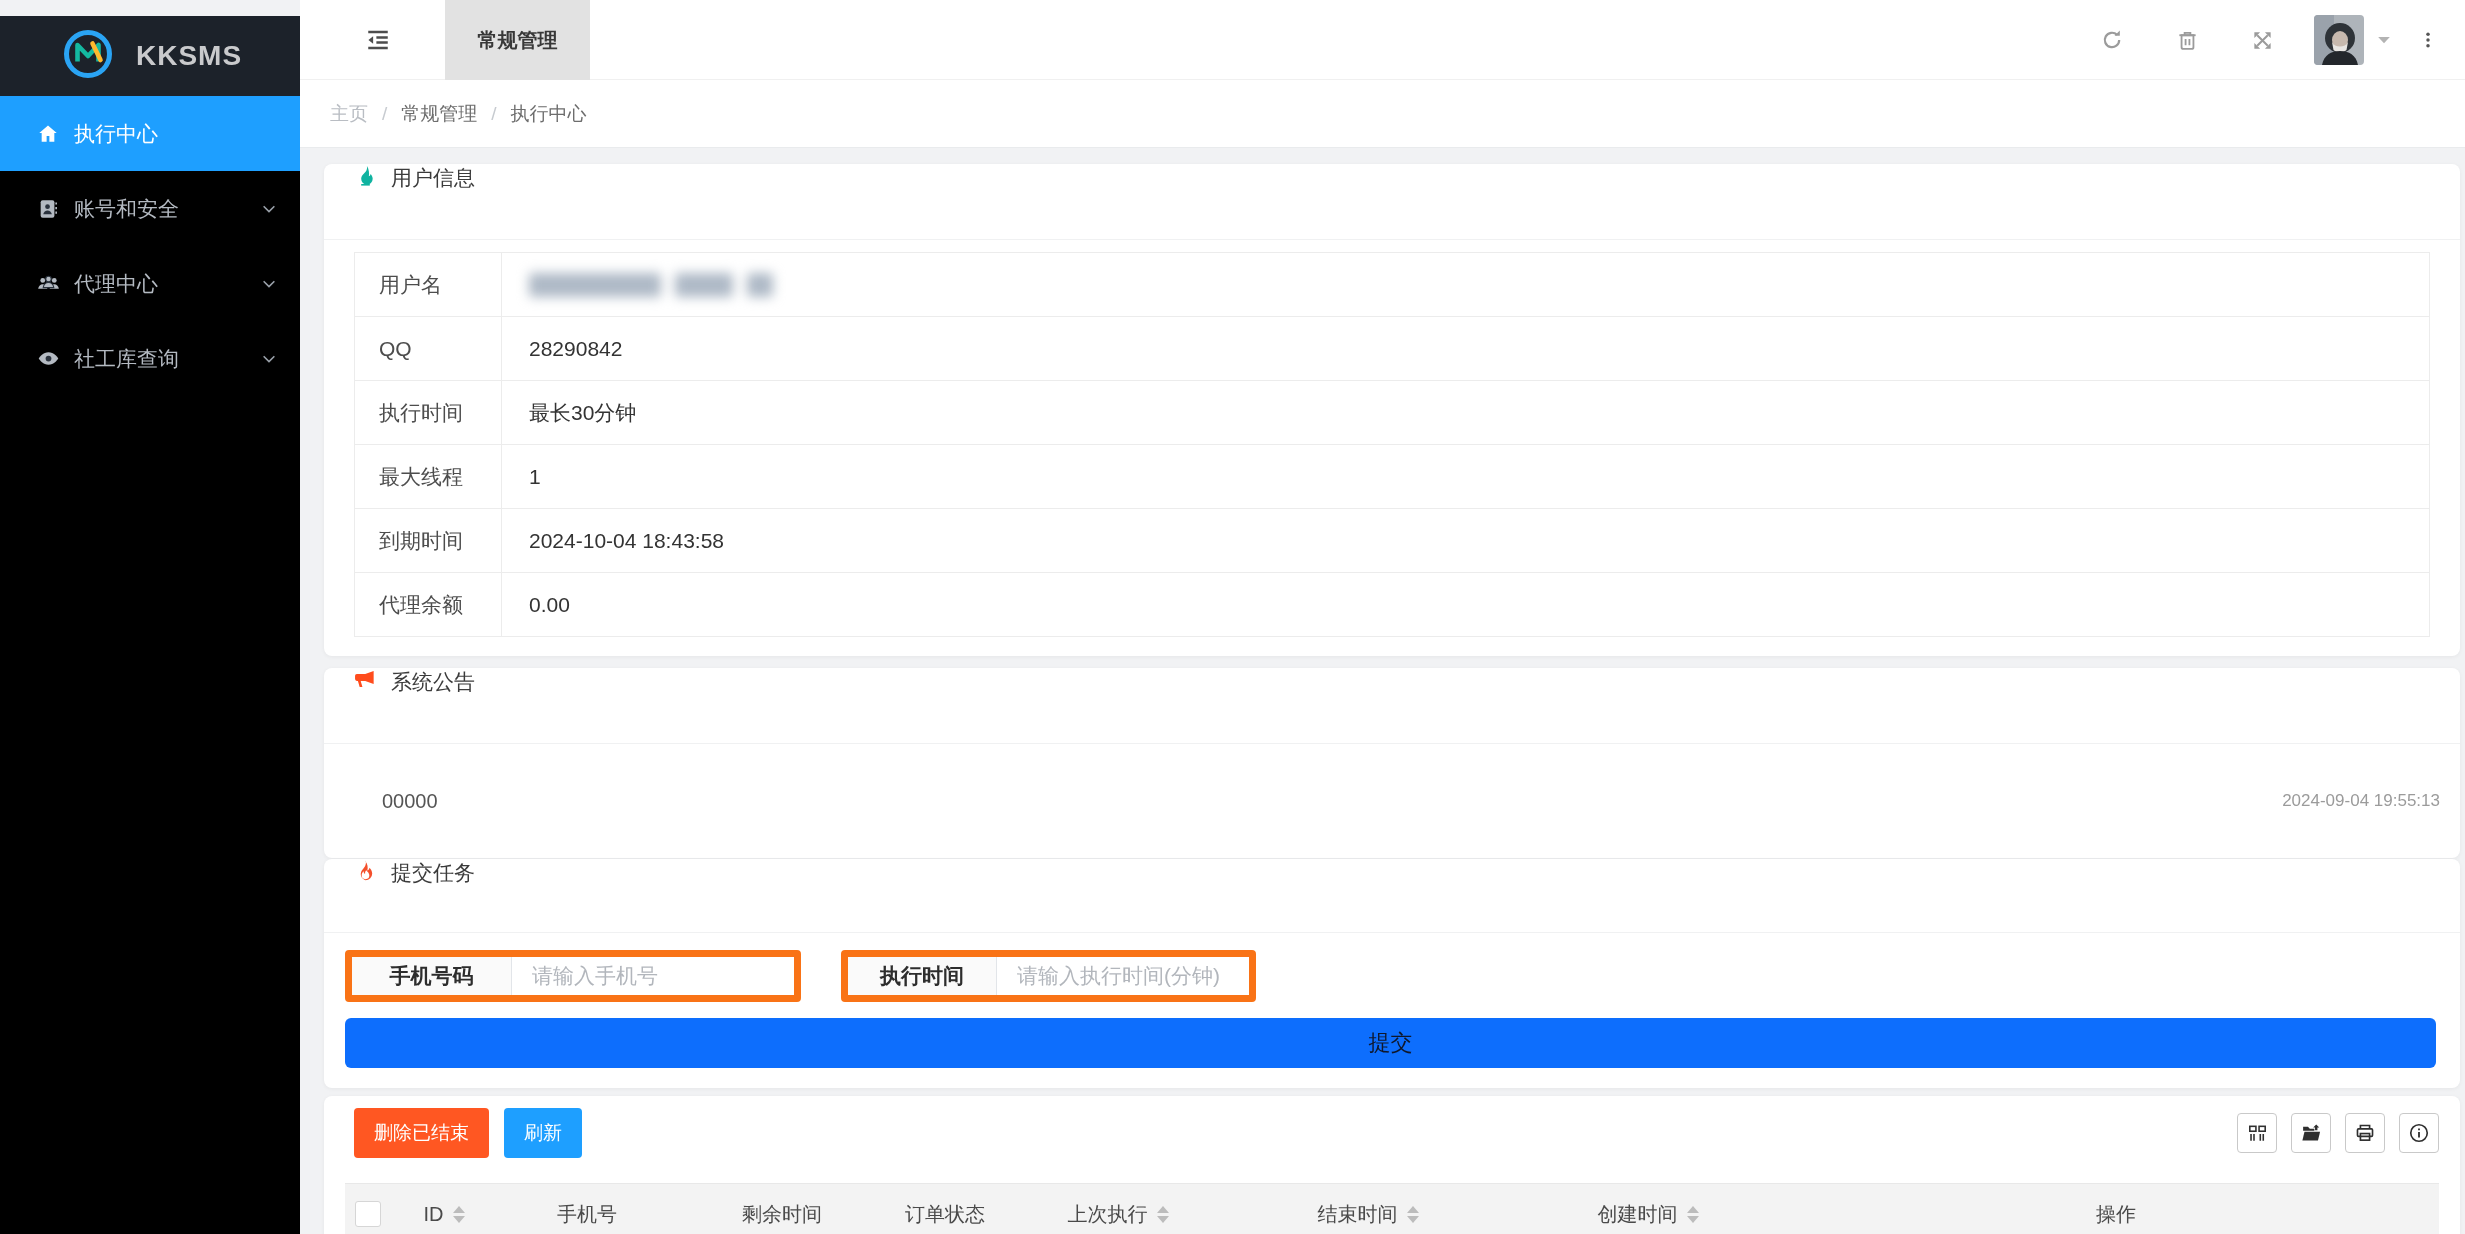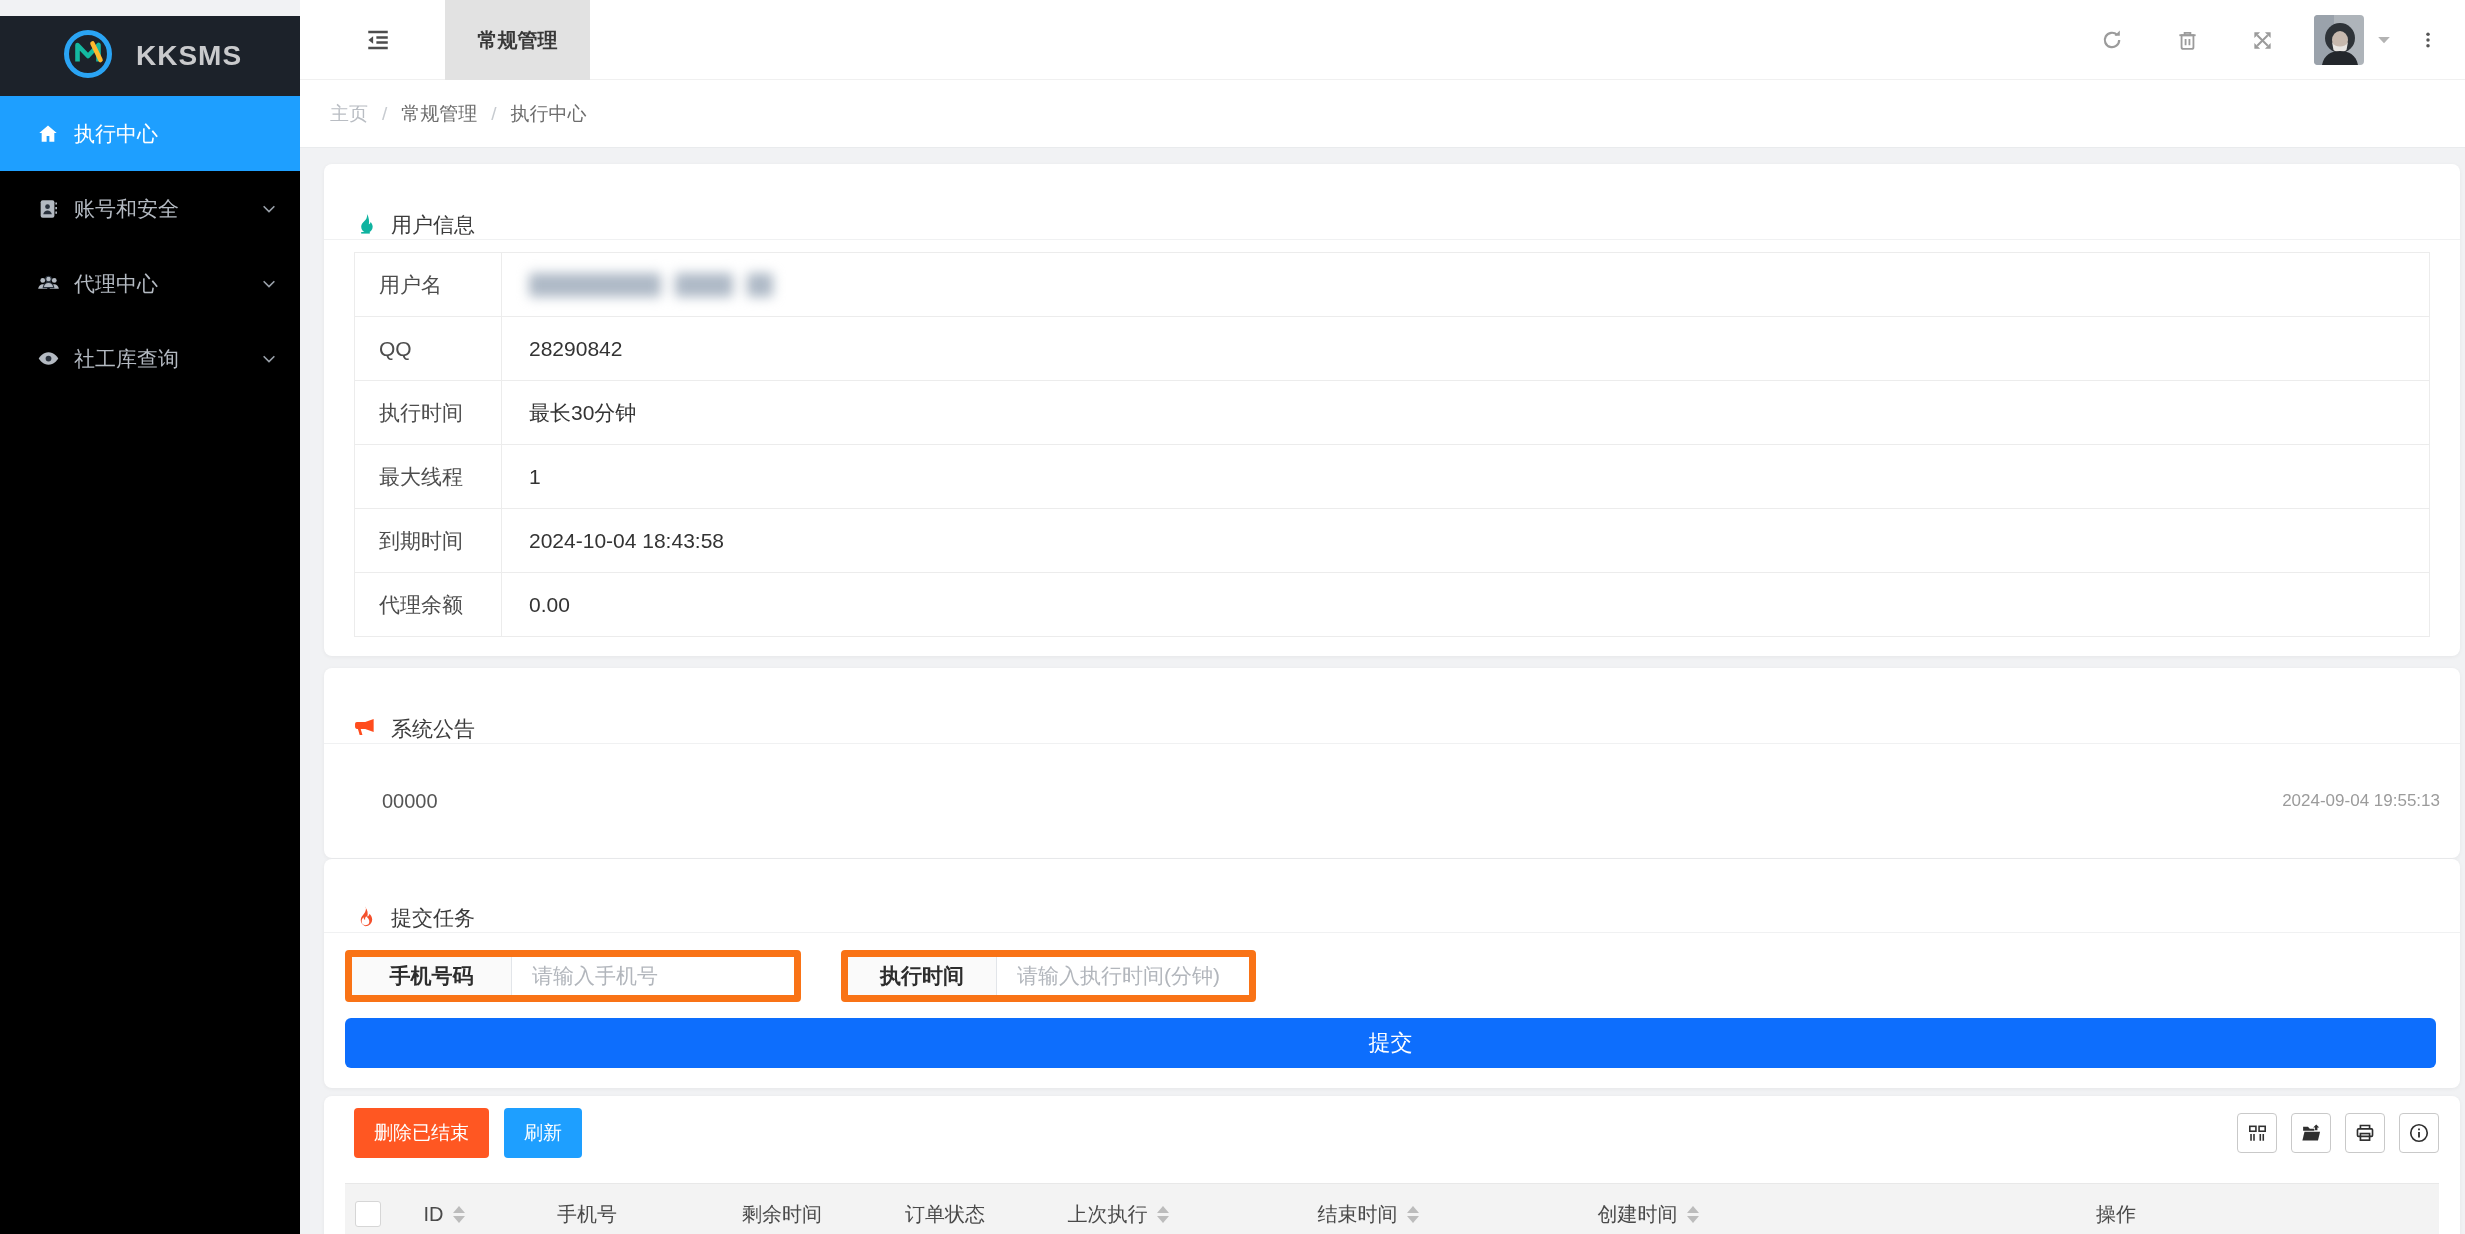--- a/index.html
+++ b/index.html
@@ -30,21 +30,21 @@
   .kebab { margin-left:24px; color:#555; display:flex; cursor:pointer; }
 
   
   .crumbbar { position:absolute; left:300px; top:80px; width:2270px; height:68px; background:#fff; border-bottom:1px solid #e9ebed; display:flex; align-items:center; padding-left:30px; font-size:19px; }
   .crumb-home { color:#b9bdc3; cursor:pointer; }
   .crumb-sep { color:#c7cbd0; margin:0 14px; }
   .crumb-item { color:#6d6d6d; }
 
   
   .card { position:absolute; left:324px; width:2136px; background:#fff; border-radius:8px; box-shadow:0 1px 4px rgba(0,0,0,.05); }
-  .card-head { display:flex; align-items:flex-end; padding-left:30px; border-bottom:1px solid #f0f1f2; }
+  .card-head { display:flex; align-items:flex-start; padding-left:30px; border-bottom:1px solid #f0f1f2; }
   .card-title { margin-left:14px; font-size:21px; color:#3b3b3b; }
 
   #card-user { top:164px; height:492px; }
   #card-user .card-head { height:76px; }
   #card-notice { top:668px; height:190px; }
   #card-notice .card-head { height:76px; }
   #card-task { top:859px; height:229px; }
   #card-task .card-head { height:74px; }
   #card-grid { top:1096px; height:280px; }
 
@@ -63,21 +63,21 @@
   .notice-time { position:absolute; right:20px; top:50%; transform:translateY(-50%); font-size:17px; color:#9b9b9b; }
 
   
   .task-form { position:absolute; left:21px; top:91px; display:flex; gap:40px; }
   .igroup { display:flex; height:52px; border:7px solid #f97316; border-radius:4px; overflow:hidden; background:#fff; }
   .ig-label { background:#fafafa; border-right:1px solid #e2e5e9; display:flex; align-items:center; justify-content:center; font-size:21px; font-weight:bold; color:#2d2d2d; }
   .ig-label.w1 { width:160px; } .ig-label.w2 { width:149px; }
   .ig-input { border:none; outline:none; padding:0 20px; font-size:21px; color:#737373; font-family:Liberation Sans, sans-serif; }
   .ig-input.w1 { width:282px; } .ig-input.w2 { width:252px; }
   .ig-input::placeholder { color:#b2b6bc; }
-  .submit-btn { position:absolute; left:21px; top:159px; width:2091px; height:50px; background:#0d6efd; border:none; border-radius:6px; color:#ffffff; font-size:22px; cursor:pointer; font-family:inherit; }
+  .submit-btn { position:absolute; left:21px; top:159px; width:2091px; height:50px; background:#0d6efd; border:none; border-radius:6px; color:#0f172a; font-size:22px; cursor:pointer; font-family:inherit; }
 
   
   .grid-toolbar { position:absolute; left:30px; top:12px; width:2085px; display:flex; align-items:center; }
   .btn { height:50px; border:none; border-radius:4px; color:#fff; font-size:19px; padding:0 20px; cursor:pointer; font-family:inherit; }
   .btn-danger { background:#FF5722; }
   .btn-refresh { background:#1E9FFF; margin-left:15px; }
   .tool-icons { margin-left:auto; display:flex; gap:14px; align-items:center; }
   .tool-btn { width:40px; height:40px; background:#fff; border:1px solid #c9c9c9; border-radius:4px; display:flex; align-items:center; justify-content:center; color:#2f2f2f; cursor:pointer; }
 
   .grid-head { position:absolute; left:21px; top:87px; width:2094px; border-top:1px solid #e8e8e8; }

